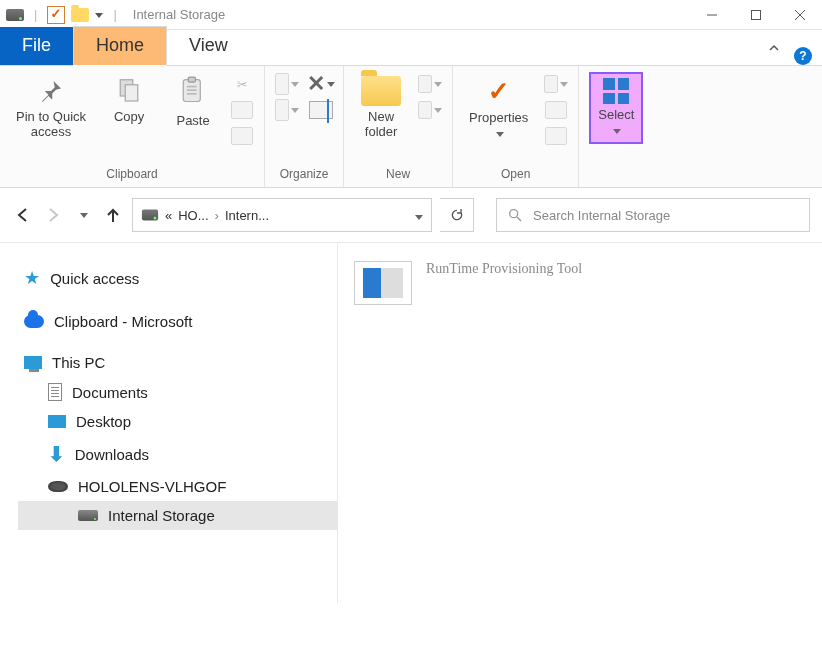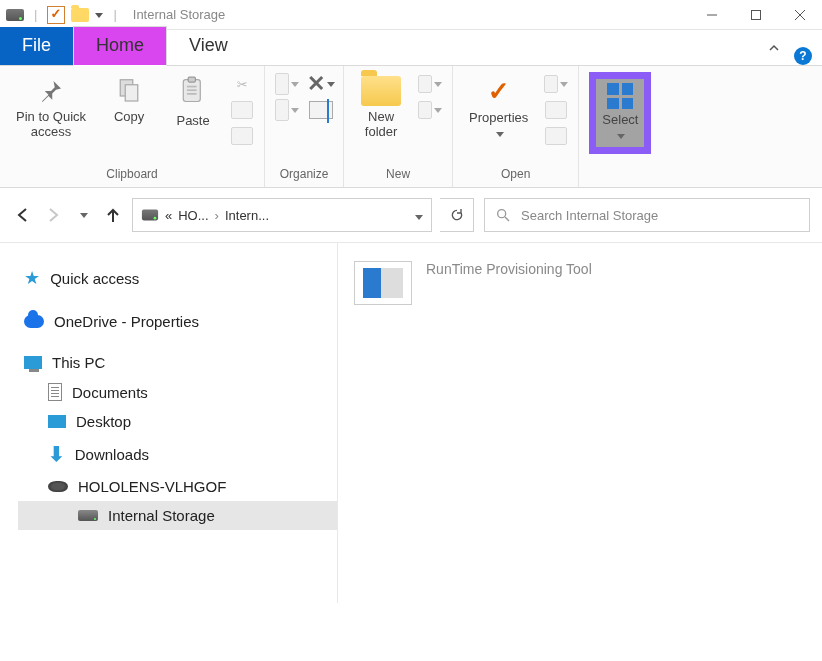--- a/index.html
+++ b/index.html
@@ -36,32 +36,32 @@
     .save-ic { width:18px; height:18px; border:1px solid #d08030; background:#fff; position:relative;}
     .save-ic::after{content:"✓";color:#e06000;font-weight:bold;font-size:13px;position:absolute;top:-1px;left:2px;}
     .folder-sm{width:18px;height:14px;background:#ffd866;border-radius:2px;position:relative;}
     .folder-sm::before{content:"";position:absolute;top:-3px;left:0;width:8px;height:3px;background:#ffd866;border-radius:2px 2px 0 0;}
     
     .ribbon-tabs { display:flex; align-items:flex-end; height:36px; border-bottom:1px solid #dadada; padding-left:0;}
     .ribbon-tabs .tab {
       padding:8px 22px 9px; font-size:18px; color:#333; position:relative; cursor:default;
     }
     .ribbon-tabs .tab.file { background:#0864c4; color:#fff; }
-    .ribbon-tabs .tab.active { background:#d946ef; border:1px solid #dadada; border-bottom:1px solid #fff; margin-bottom:-1px;text-align:right;}
+    .ribbon-tabs .tab.active { background:#fdba74; border:1px solid #dadada; border-bottom:1px solid #fff; margin-bottom:-1px;text-align:right;}
     .ribbon-tabs .rspacer{flex:1;}
     .ribbon-tabs .chev-up{padding:8px 10px;color:#555;}
     .ribbon-tabs .help-badge{width:18px;height:18px;border-radius:50%;background:#0b78d6;color:#fff;font-size:12px;display:flex;align-items:center;justify-content:center;margin:8px 10px 0 4px;font-weight:bold;}
     
     .ribbon-body{display:flex; height:122px; border-bottom:1px solid #dadada; background:#fbfbfb;}
     .rgroup{display:flex;flex-direction:column;align-items:center;padding:6px 10px 2px;border-right:1px solid #e4e4e4;}
     .rgroup .row{display:flex;gap:10px;align-items:flex-start;}
     .rgroup .glabel{font-size:12px;color:#666;margin-top:auto;padding:2px 0 4px;}
     .bigbtn{display:flex;flex-direction:column;align-items:center;gap:4px;padding:4px 6px;min-width:54px;}
     .bigbtn .lbl{font-size:13px;color:#444;text-align:center;line-height:1.15;}
-    .bigbtn.sel{border:7px solid #8b5cf6;background:#a3a3a3;}
+    .bigbtn.sel{border:2px solid #8b5cf6;background:#f0abfc;}
     .stackcol{display:flex;flex-direction:column;gap:6px;padding-top:2px;}
     .sicon{width:24px;height:20px;display:flex;align-items:center;justify-content:center;color:#888;}
     .sicon.dis{opacity:.55;}
     .dd-caret{width:0;height:0;border-left:4px solid transparent;border-right:4px solid transparent;border-top:5px solid #666;display:inline-block;margin-left:2px;}
     .icon-pin svg, .icon-copy svg, .icon-paste svg{display:block;}
     
     .gbox{width:26px;height:22px;border:1px solid #bbb;background:#eee;border-radius:2px;}
     .gbox.sm{width:22px;height:18px;}
     .ic-x{font-size:22px;color:#666;font-weight:bold;}
     .ic-rename{width:28px;height:18px;border:1px solid #aaa;background:#f3f3f3;position:relative;}
@@ -72,21 +72,21 @@
     .ic-grid{width:26px;height:26px;display:grid;grid-template-columns:1fr 1fr;grid-template-rows:1fr 1fr;gap:3px;}
     .ic-grid div{background:#2a7bd0;}
     
     .navbar{display:flex;align-items:center;gap:8px;padding:10px 12px;border-bottom:1px solid #e8e8e8;}
     .navbtn{width:22px;height:22px;display:flex;align-items:center;justify-content:center;color:#555;}
     .navbtn.dis{color:#c7c7c7;}
     .addr{flex:0 0 300px;height:34px;border:1px solid #cfcfcf;display:flex;align-items:center;padding:0 8px;gap:6px;color:#333;}
     .addr .crumb-sep{color:#888;}
     .addr .dd{margin-left:auto;}
     .refresh{width:34px;height:34px;border:1px solid #cfcfcf;border-left:none;display:flex;align-items:center;justify-content:center;color:#555;}
-    .search{flex:1;height:34px;border:1px solid #cfcfcf;display:flex;align-items:center;padding:0 10px;gap:10px;color:#888;margin-left:2px;}
+    .search{flex:1;height:34px;border:1px solid #cfcfcf;display:flex;align-items:center;padding:0 10px;gap:10px;color:#888;margin-left:14px;}
     
     .split{display:flex;min-height:360px;}
     .navpane{width:338px;border-right:1px solid #e8e8e8;padding:18px 0 0 18px;}
     .tree-item{display:flex;align-items:center;gap:10px;padding:6px 6px;font-size:15px;color:#222;}
     .tree-item.lvl1{padding-left:30px;}
     .tree-item.lvl2{padding-left:60px;}
     .tree-item.selected{background:#e6e6e6;}
     .ic-star{color:#2a9bd6;font-size:18px;}
     .ic-cloud{width:20px;height:13px;background:#1a73e8;border-radius:8px;position:relative;}
     .ic-cloud::before{content:"";position:absolute;width:10px;height:10px;background:#1a73e8;border-radius:50%;top:-5px;left:4px;}
@@ -99,21 +99,21 @@
     .ic-down{color:#2a9bd6;font-size:20px;font-weight:bold;}
     .ic-hl{width:20px;height:11px;background:radial-gradient(ellipse at center,#555 40%,#222 100%);border-radius:50%/60%;}
     .ic-drive-sm{width:20px;height:11px;background:linear-gradient(#888,#555);border-radius:2px;position:relative;}
     .ic-drive-sm::after{content:"";position:absolute;bottom:1px;right:2px;width:2px;height:2px;background:#6f6;border-radius:50%;}
     
     .content{flex:1;padding:18px 16px;}
     .file-row{display:flex;gap:14px;align-items:flex-start;}
     .file-thumb{width:58px;height:44px;border:1px solid #ccc;background:#fff;display:flex;align-items:center;justify-content:center;}
     .file-thumb .inner{width:40px;height:30px;background:linear-gradient(90deg,#2a7bd0 45%,#ddd 45%);}
     .file-meta .fname{font-size:15px;color:#222;}
-    .file-meta .ftype,.file-meta .fsize{font-size:14px;color:#8a8a8a;}
+    .file-meta .ftype,.file-meta .fsize{font-size:14px;color:#8a8a8a;font-family:Liberation Serif, serif;}
     .spacer-v{height:12px;}
   </style>
 </head>
 <body>
 
 <div class="titlebar">
   <div class="ql-icons">
     <span class="drive-ic"></span>
     <span class="sep">|</span>
     <span class="save-ic"></span>
@@ -330,21 +330,21 @@
 
 <div class="split">
   <div class="navpane">
     <div class="tree-item">
       <span class="ic-star">★</span>
       <span>Quick access</span>
     </div>
     <div class="spacer-v"></div>
     <div class="tree-item">
       <span class="ic-cloud"></span>
-      <span>OneDrive - Properties</span>
+      <span>Clipboard - Microsoft</span>
     </div>
     <div class="spacer-v"></div>
     <div class="tree-item">
       <span class="ic-monitor"></span>
       <span>This PC</span>
     </div>
     <div class="tree-item lvl1">
       <span class="ic-doc"></span>
       <span>Documents</span>
     </div>

